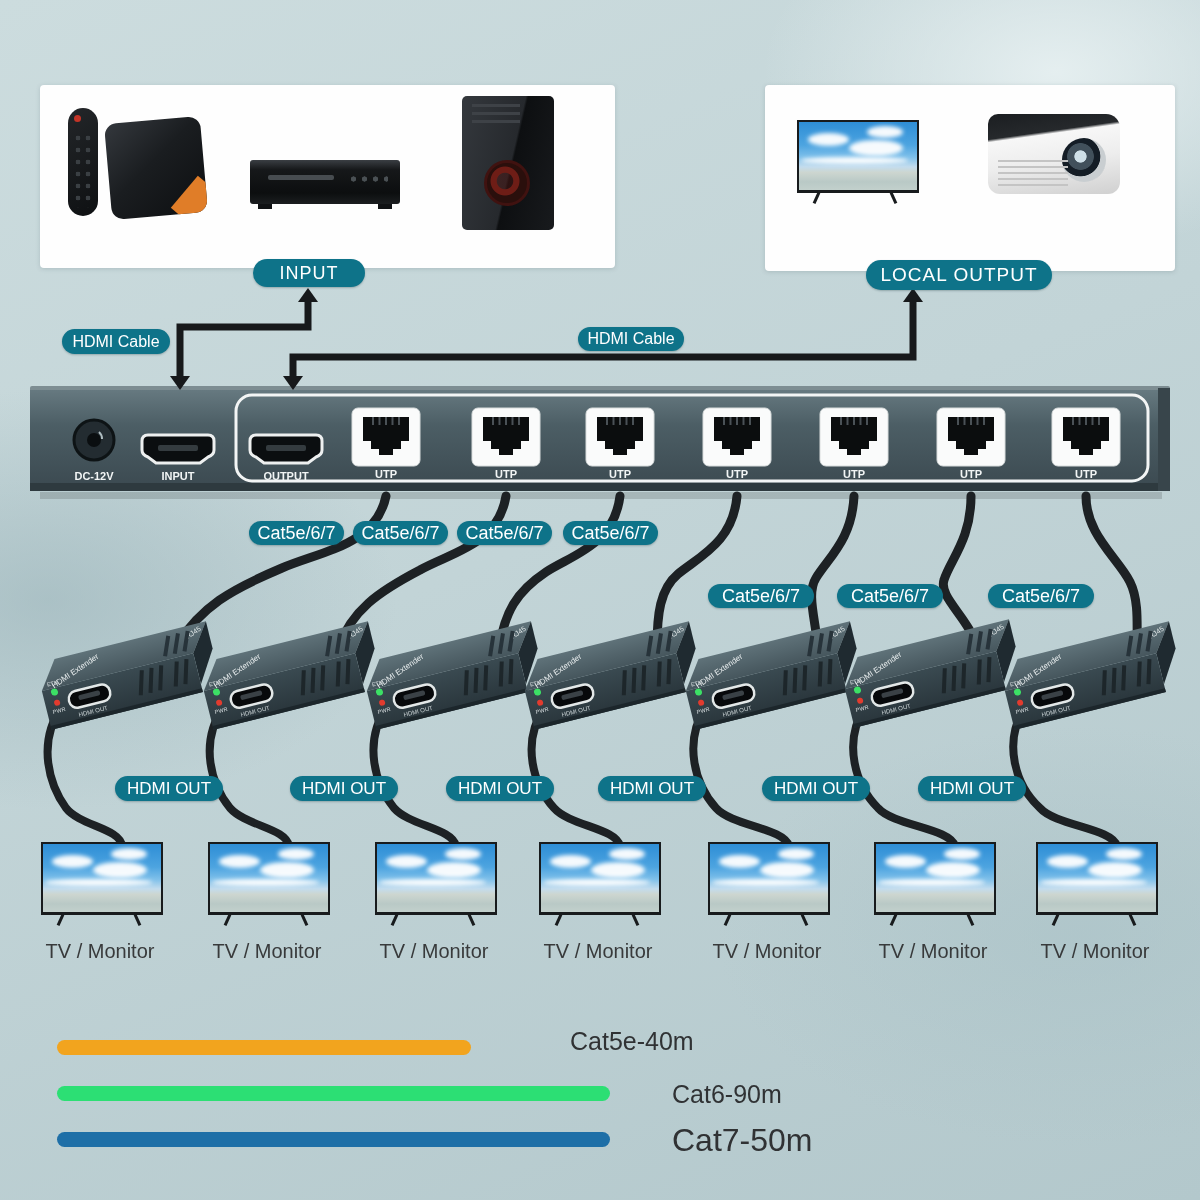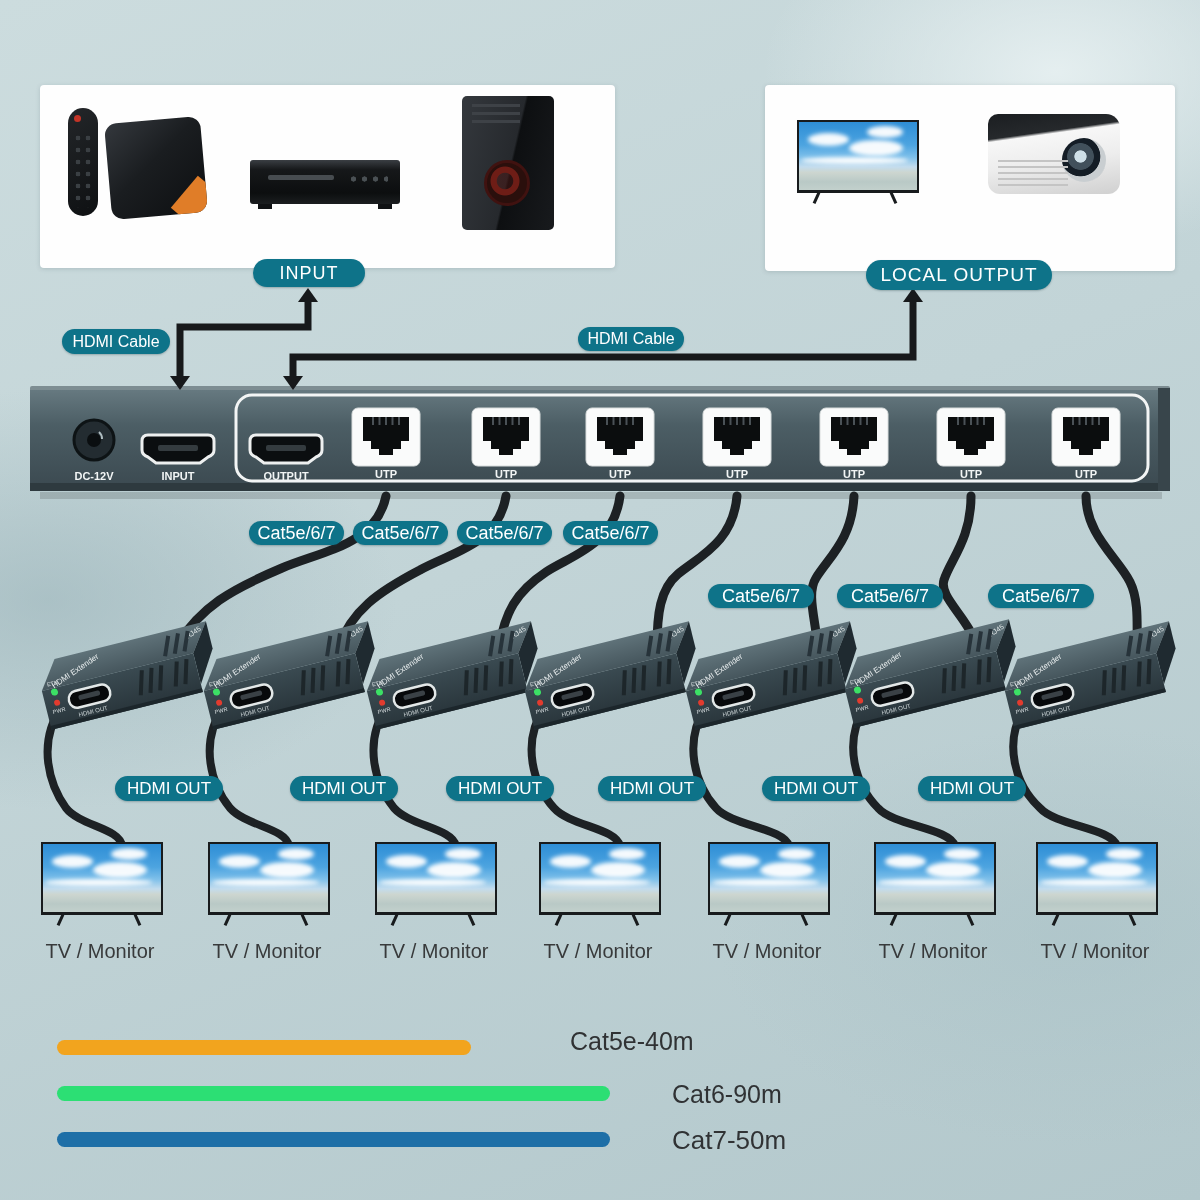--- a/index.html
+++ b/index.html
@@ -329,15 +329,15 @@
     <div class="cap" style="left:528px;top:940px;width:140px;font-size:20px;">TV / Monitor</div>
     <div class="cap" style="left:697px;top:940px;width:140px;font-size:20px;">TV / Monitor</div>
     <div class="cap" style="left:863px;top:940px;width:140px;font-size:20px;">TV / Monitor</div>
     <div class="cap" style="left:1025px;top:940px;width:140px;font-size:20px;">TV / Monitor</div>
 
     <div class="lbar" style="left: 57px; top: 1040px; width: 414px; background: rgb(242, 164, 30);"></div>
     <div class="ltext" style="left:531px;top:1026px;font-size:25px;margin-left:39px;">Cat5e-40m</div>
     <div class="lbar" style="left: 57px; top: 1086px; width: 553px; background: rgb(44, 223, 116);"></div>
     <div class="ltext" style="left:672px;top:1079px;font-size:25px;">Cat6-90m</div>
     <div class="lbar" style="left: 57px; top: 1132px; width: 553px; background: rgb(30, 111, 167);"></div>
-    <div class="ltext" style="left:672px;top:1125px;font-size:26px;">Cat7-50m</div>
+    <div class="ltext" style="left:672px;top:1125px;font-size:32px;">Cat7-50m</div>
   </div>
 </div>
 
 </body></html>

